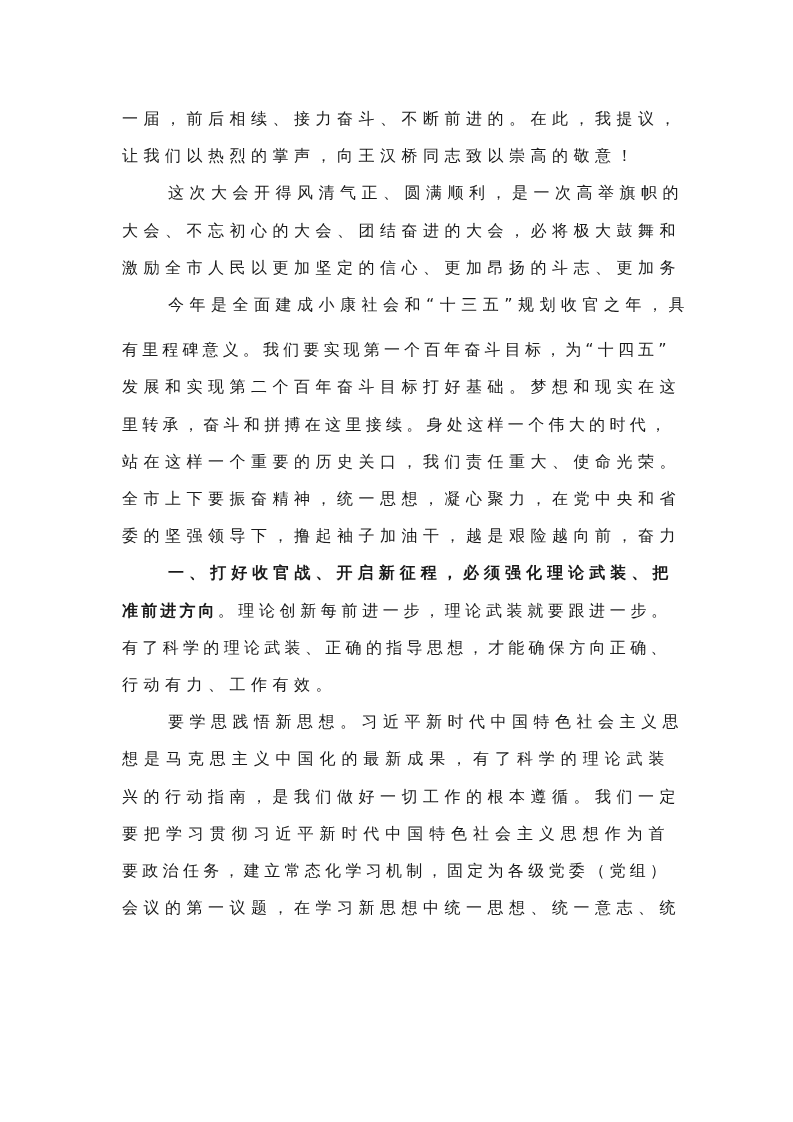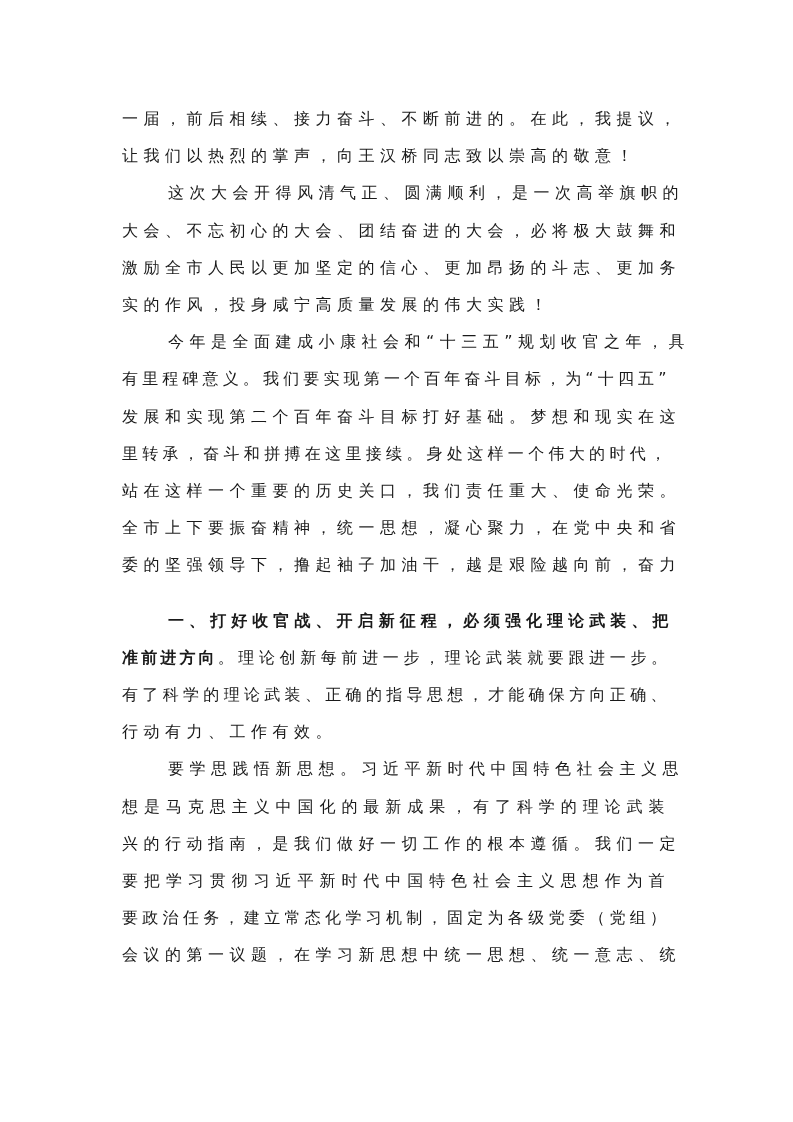--- a/index.html
+++ b/index.html
@@ -30,21 +30,20 @@
       margin: 0;
       padding: 0;
       text-indent: 2.1em;
     }
     .para.cont {
       text-indent: 0;
     }
     .bold {
       font-weight: bold;
       letter-spacing: 1.5px;
-      margin-top: 18px;
     }
     .line {
       display: block;
       white-space: nowrap;
       text-align-last: justify;
     }
     .line.last {
       text-align-last: left;
     }
     .line.indent {
@@ -58,26 +57,25 @@
 
   <div class="para cont">
     <span class="line">一届，前后相续、接力奋斗、不断前进的。在此，我提议，</span>
     <span class="line last">让我们以热烈的掌声，向王汉桥同志致以崇高的敬意！</span>
   </div>
 
   <div class="para cont">
     <span class="line indent">这次大会开得风清气正、圆满顺利，是一次高举旗帜的</span>
     <span class="line">大会、不忘初心的大会、团结奋进的大会，必将极大鼓舞和</span>
     <span class="line">激励全市人民以更加坚定的信心、更加昂扬的斗志、更加务</span>
-    <span class="line last">实的作风，投身咸宁高质量发展的伟大实践！</span>
   </div>
 
   <div class="para cont">
     <span class="line indent">今年是全面建成小康社会和“十三五”规划收官之年，具</span>
-    <span class="line" style="letter-spacing:3.5px;">有里程碑意义。我们要实现第一个百年奋斗目标，为“十四五”</span>
+    <span class="line" style="letter-spacing:3.5px;margin-top:8px;">有里程碑意义。我们要实现第一个百年奋斗目标，为“十四五”</span>
     <span class="line">发展和实现第二个百年奋斗目标打好基础。梦想和现实在这</span>
     <span class="line" style="letter-spacing:4px;">里转承，奋斗和拼搏在这里接续。身处这样一个伟大的时代，</span>
     <span class="line">站在这样一个重要的历史关口，我们责任重大、使命光荣。</span>
     <span class="line">全市上下要振奋精神，统一思想，凝心聚力，在党中央和省</span>
     <span class="line">委的坚强领导下，撸起袖子加油干，越是艰险越向前，奋力</span>
   </div>
 
   <div class="para cont">
     <span class="line indent bold">一、打好收官战、开启新征程，必须强化理论武装、把</span>
     <span class="line" style="letter-spacing:3px;"><span class="bold">准前进方向</span><span>。理论创新每前进一步，理论武装就要跟进一步。</span></span>

